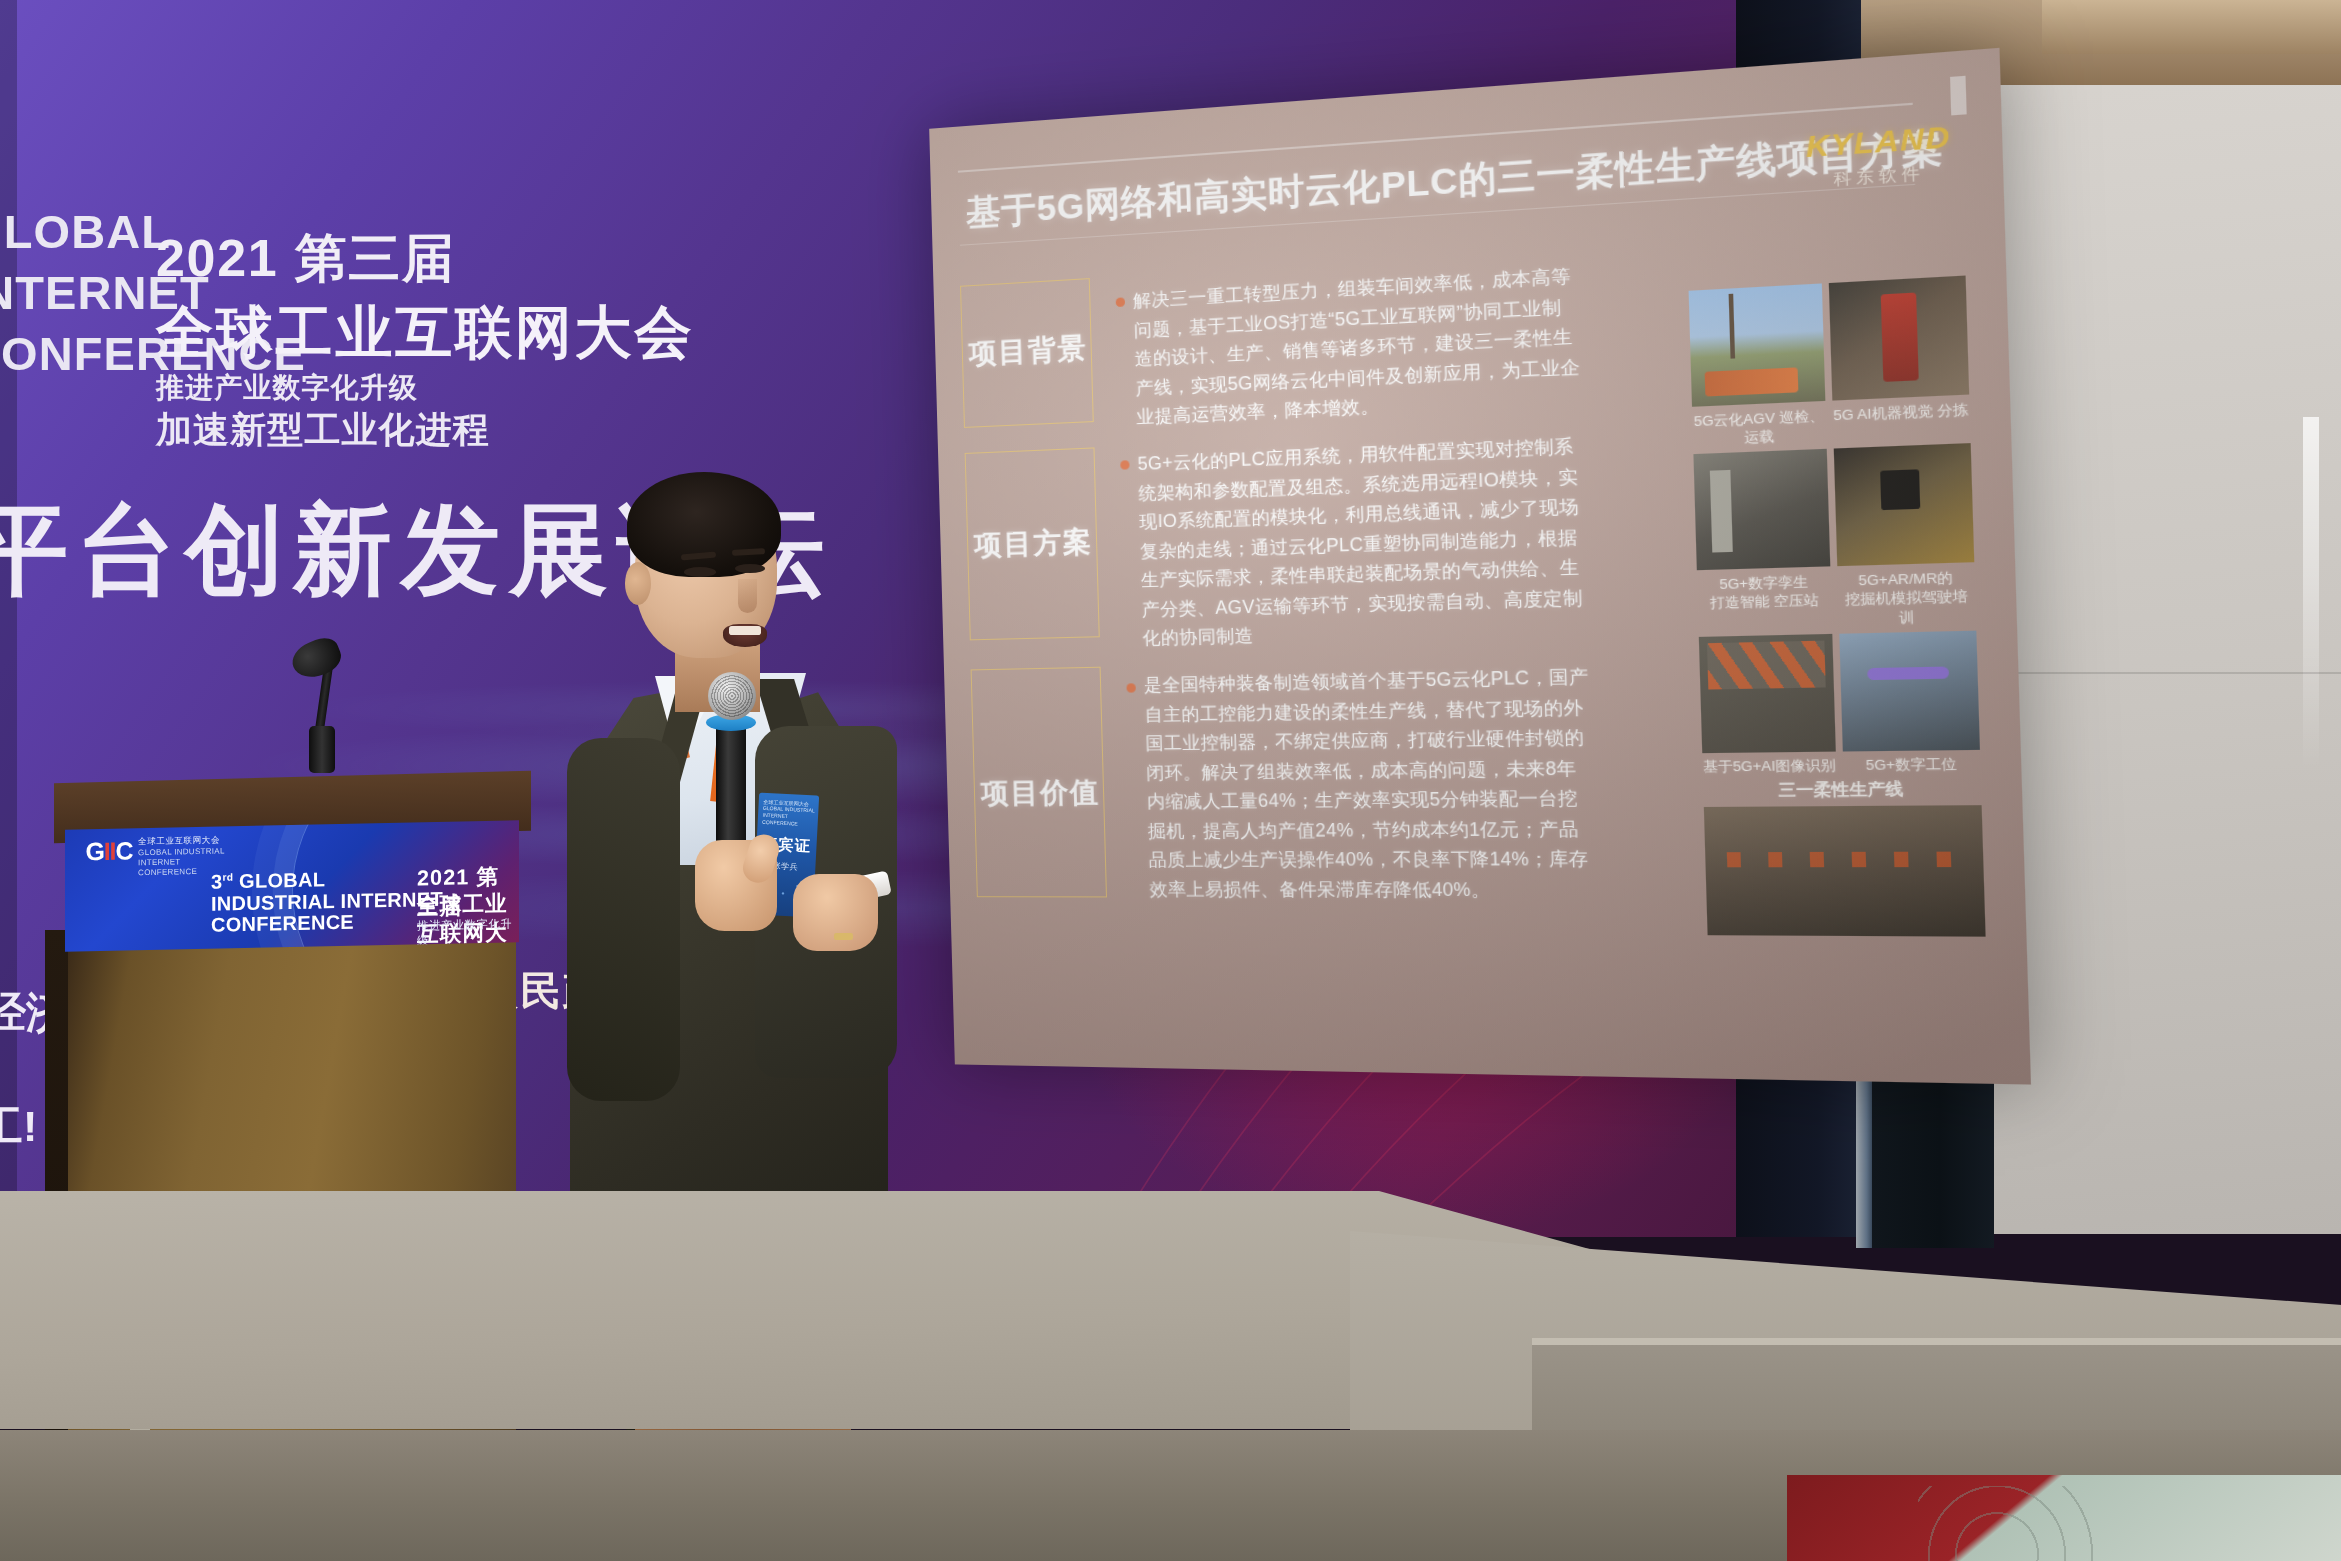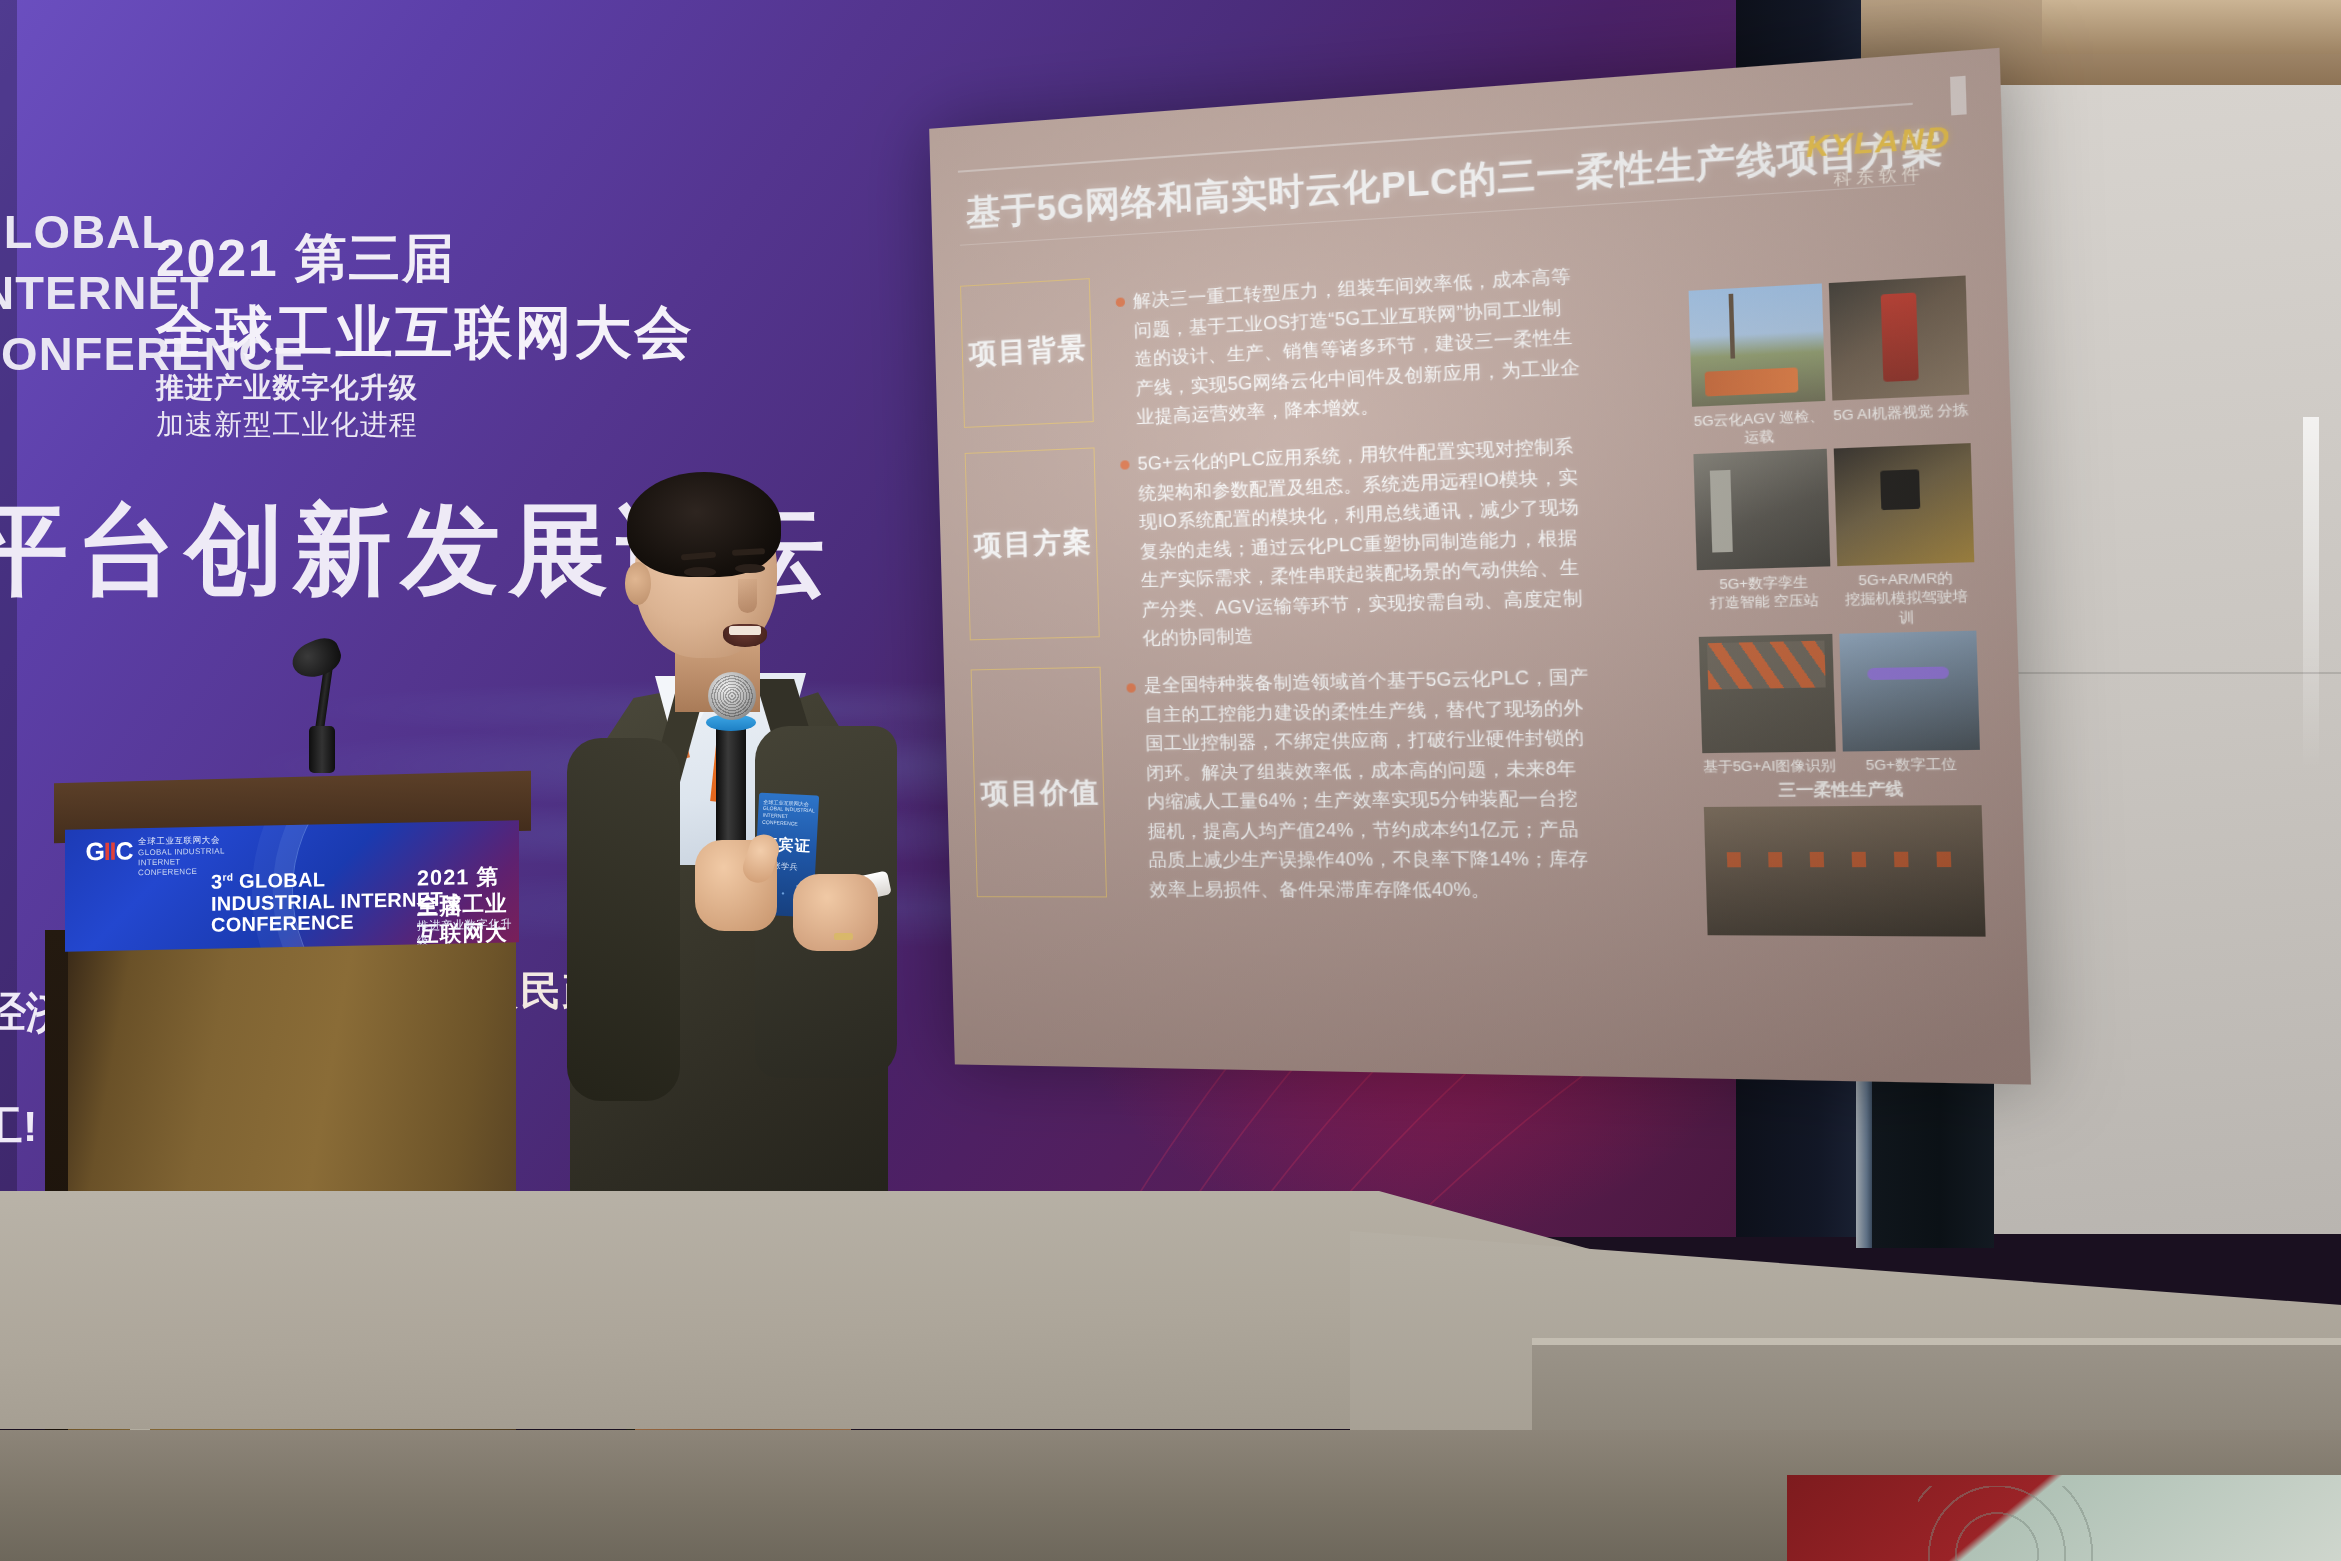--- a/index.html
+++ b/index.html
@@ -42,21 +42,21 @@
   .band-left{position:absolute;left:0;top:0;width:17px;height:1237px;background:rgba(0,0,0,.25);}
 
   
   .gic-vert{position:absolute;left:-34px;top:201px;width:170px;color:#e9e6f2;
     font-weight:700;font-size:47px;line-height:1.30;letter-spacing:1.1px;text-align:left;}
   .conf-year{position:absolute;left:156px;top:224px;color:#f0edf6;font-weight:700;
     font-size:52px;letter-spacing:1.7px;}
   .conf-main{position:absolute;left:156px;top:295px;color:#f4f1f9;font-weight:700;
     font-size:57px;letter-spacing:2.8px;}
   .conf-sub1{position:absolute;left:156px;top:369px;color:#ece8f4;font-weight:700;font-size:28px;letter-spacing:1.1px;}
-  .conf-sub2{position:absolute;left:156px;top:406px;color:#ece8f4;font-weight:400;font-size:28px;letter-spacing:1.1px;}
+  .conf-sub2{position:absolute;left:156px;top:406px;color:#ece8f4;font-weight:700;font-size:36px;letter-spacing:1.1px;}
   .forum-title{position:absolute;left:-31px;top:485px;color:#eeeaf6;font-weight:700;
     font-size:99px;letter-spacing:9px;white-space:nowrap;}
   .partial-left-1{position:absolute;left:-17px;top:984px;color:#efeaf7;font-weight:700;font-size:43px;}
   .partial-left-2{position:absolute;left:-20px;top:1098px;color:#efeaf7;font-weight:700;font-size:43px;}
   .partial-right-gov{position:absolute;left:477px;top:964px;color:#f2e9e2;font-weight:700;
     font-size:41px;letter-spacing:2.3px;}
 
   
   .screen-frame{position:absolute;left:942px;top:128px;width:987px;height:936px;
     transform:perspective(1929px) rotateY(-11deg) rotateZ(-1.6deg);transform-origin:left center;

